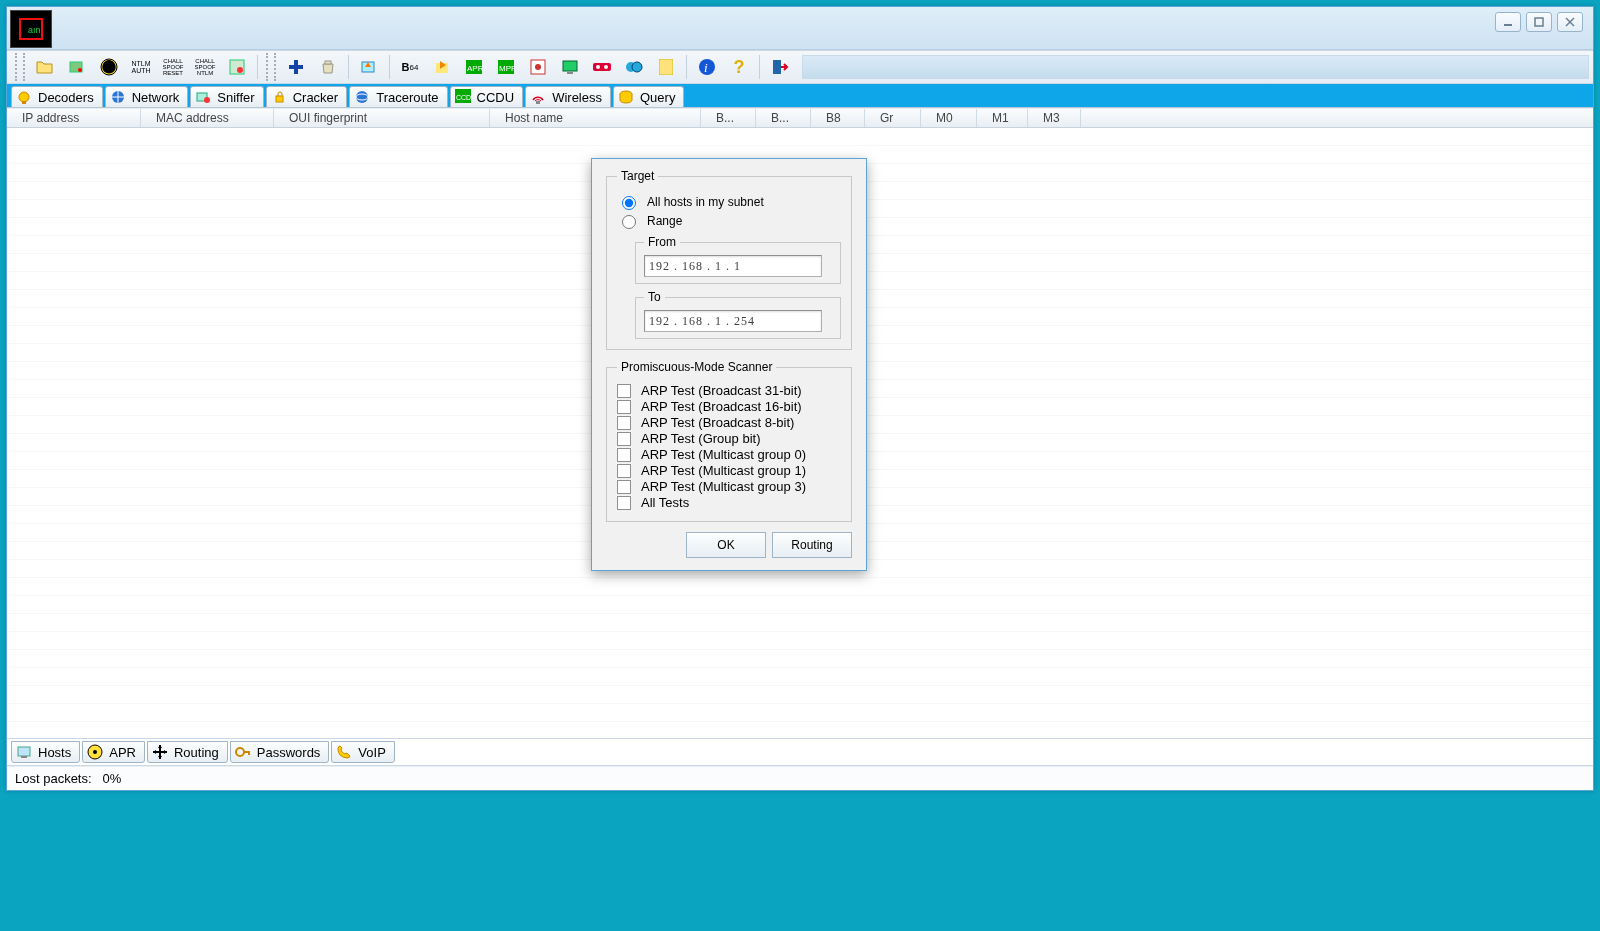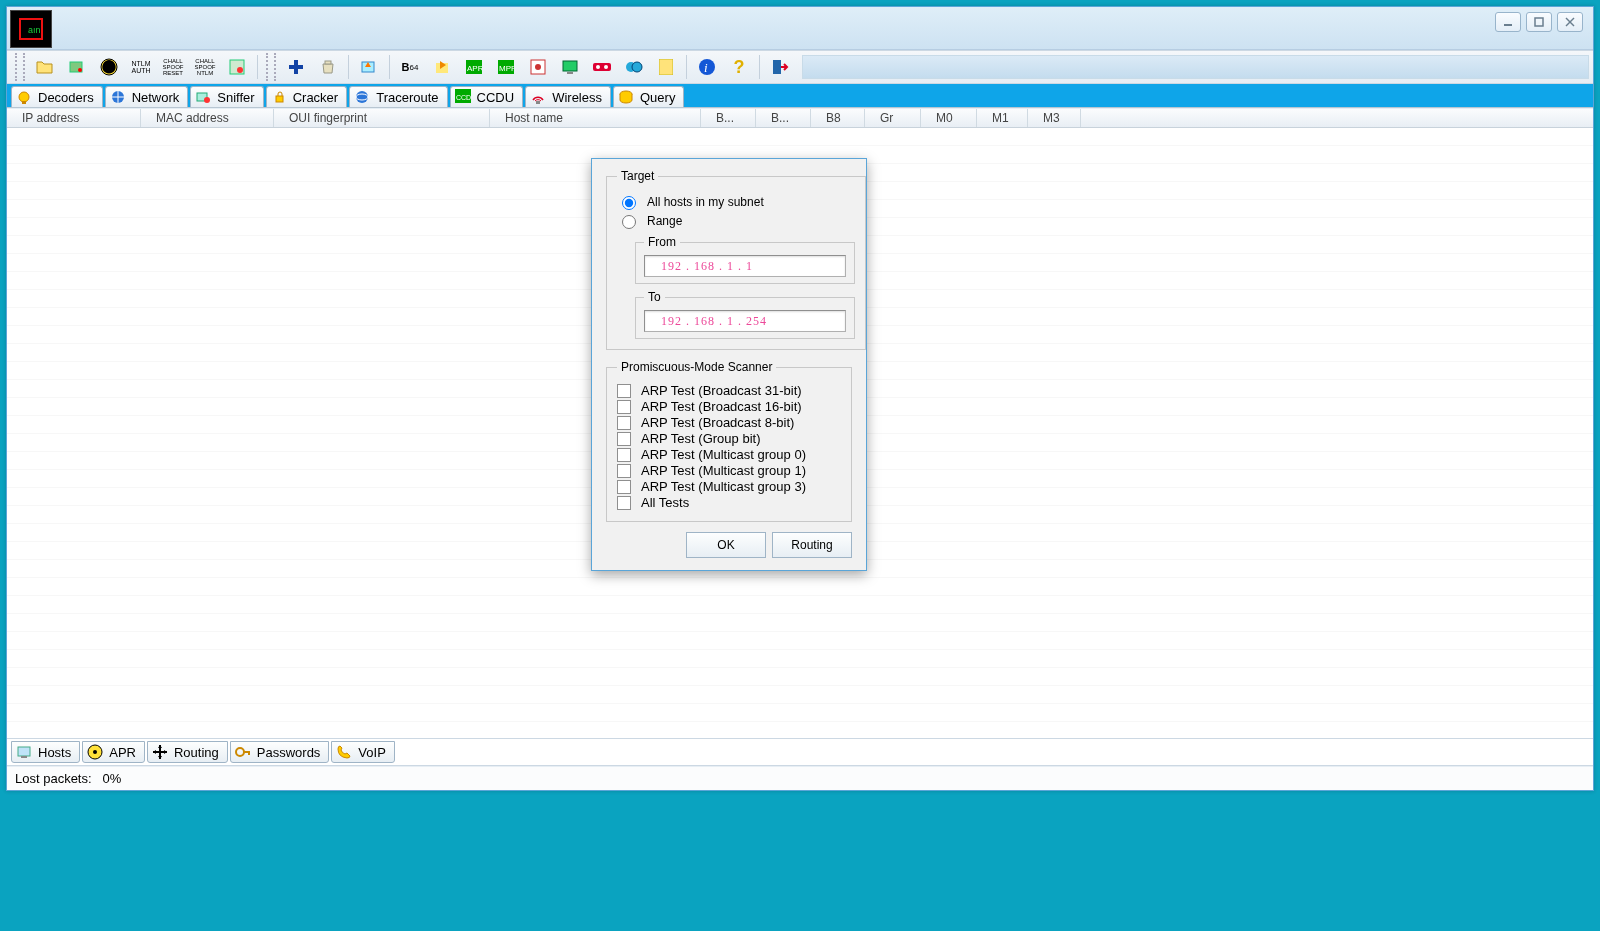--- a/index.html
+++ b/index.html
@@ -37,21 +37,21 @@
   
   .dialog{position:absolute;left:584px;top:30px;width:274px;background:#f1f1f1;border:1px solid #5aa5d8;box-shadow:0 4px 12px rgba(0,0,0,.35);font-size:12px;z-index:10;}
   .dlg-title{height:28px;background:linear-gradient(#e9f3fb,#cfe3f3);display:flex;align-items:center;justify-content:space-between;padding:0 6px 0 12px;border-bottom:1px solid #b8cee2;font-size:13px;}
   .dlg-close{width:34px;height:18px;border:1px solid #98b4cb;border-radius:3px;background:linear-gradient(#fafdff,#e4eef7);display:flex;align-items:center;justify-content:center;color:#6a7e8e;font-family:Arial;}
   .dlg-body{padding:10px 14px 12px 14px;}
   fieldset.frm{border:1px solid #c8c8c8;margin:0 0 10px 0;padding:8px 10px 10px 10px;}
   fieldset.frm legend{padding:0 4px;font-size:12px;}
   .radio-row{display:flex;align-items:center;gap:8px;margin:2px 0;}
   .radio-row input[type=radio]{width:14px;height:14px;}
   fieldset.sub{border:1px solid #c8c8c8;margin:6px 0 0 18px;padding:6px 8px;}
-  .ipbox{width:168px;height:20px;border:1px solid #b0b0b0;border-top-color:#8f8f8f;border-left-color:#8f8f8f;background:#fff;box-shadow:inset 0 1px 2px #0002;display:flex;align-items:center;font-family:Tahoma;font-size:12px;color:#ec4899;padding:0 16px;letter-spacing:1px;}
+  .ipbox{width:168px;height:20px;border:1px solid #b0b0b0;border-top-color:#8f8f8f;border-left-color:#8f8f8f;background:#fff;box-shadow:inset 0 1px 2px #0002;display:flex;align-items:center;font-family:Tahoma;font-size:12px;color:#404040;padding:0 4px;letter-spacing:1px;}
   .chk-row{display:flex;align-items:center;gap:10px;margin:1px 0;font-size:13px;}
   .chk{width:12px;height:12px;border:1px solid #8f8f8f;background:#fff;}
   .dlg-btns{display:flex;justify-content:flex-end;gap:6px;margin-top:4px;}
   .dlg-btn{width:78px;height:24px;border:1px solid #9fb4c6;background:linear-gradient(#fdfefe,#e7eef4);font-size:12px;display:flex;align-items:center;justify-content:center;cursor:default;}
 </style>
 </head>
 <body>
 
 <div class="window">
 

